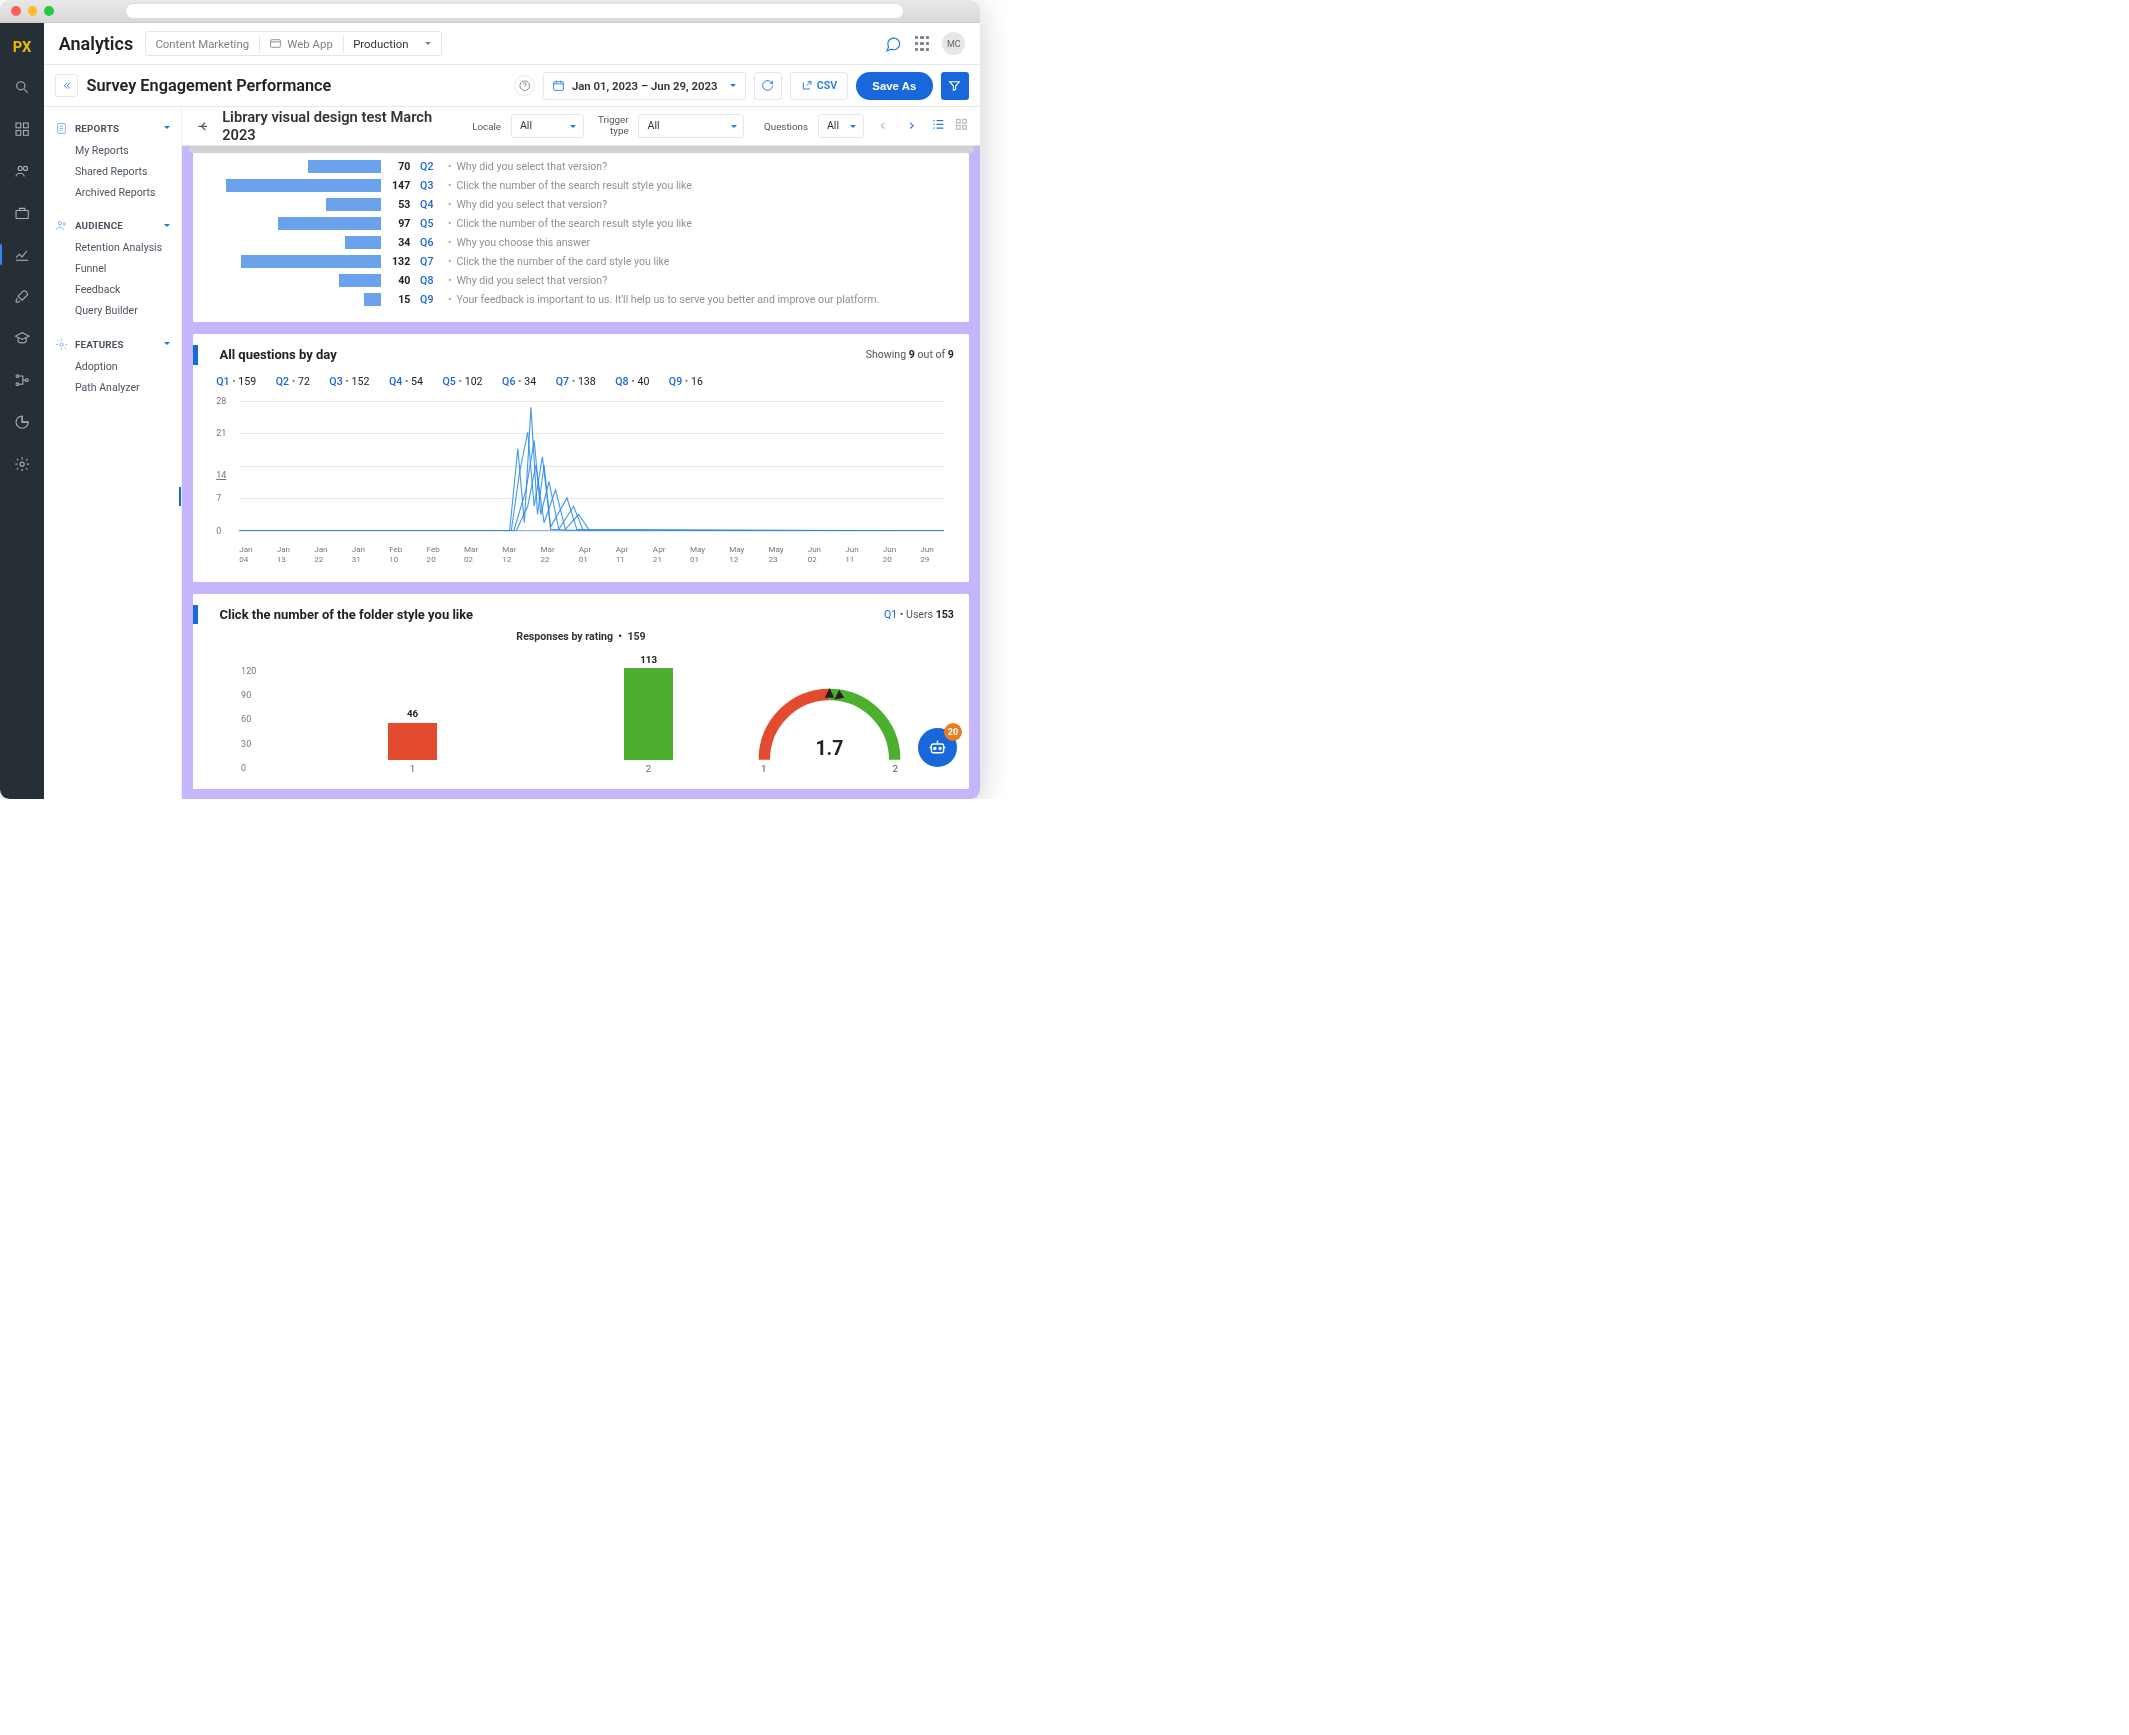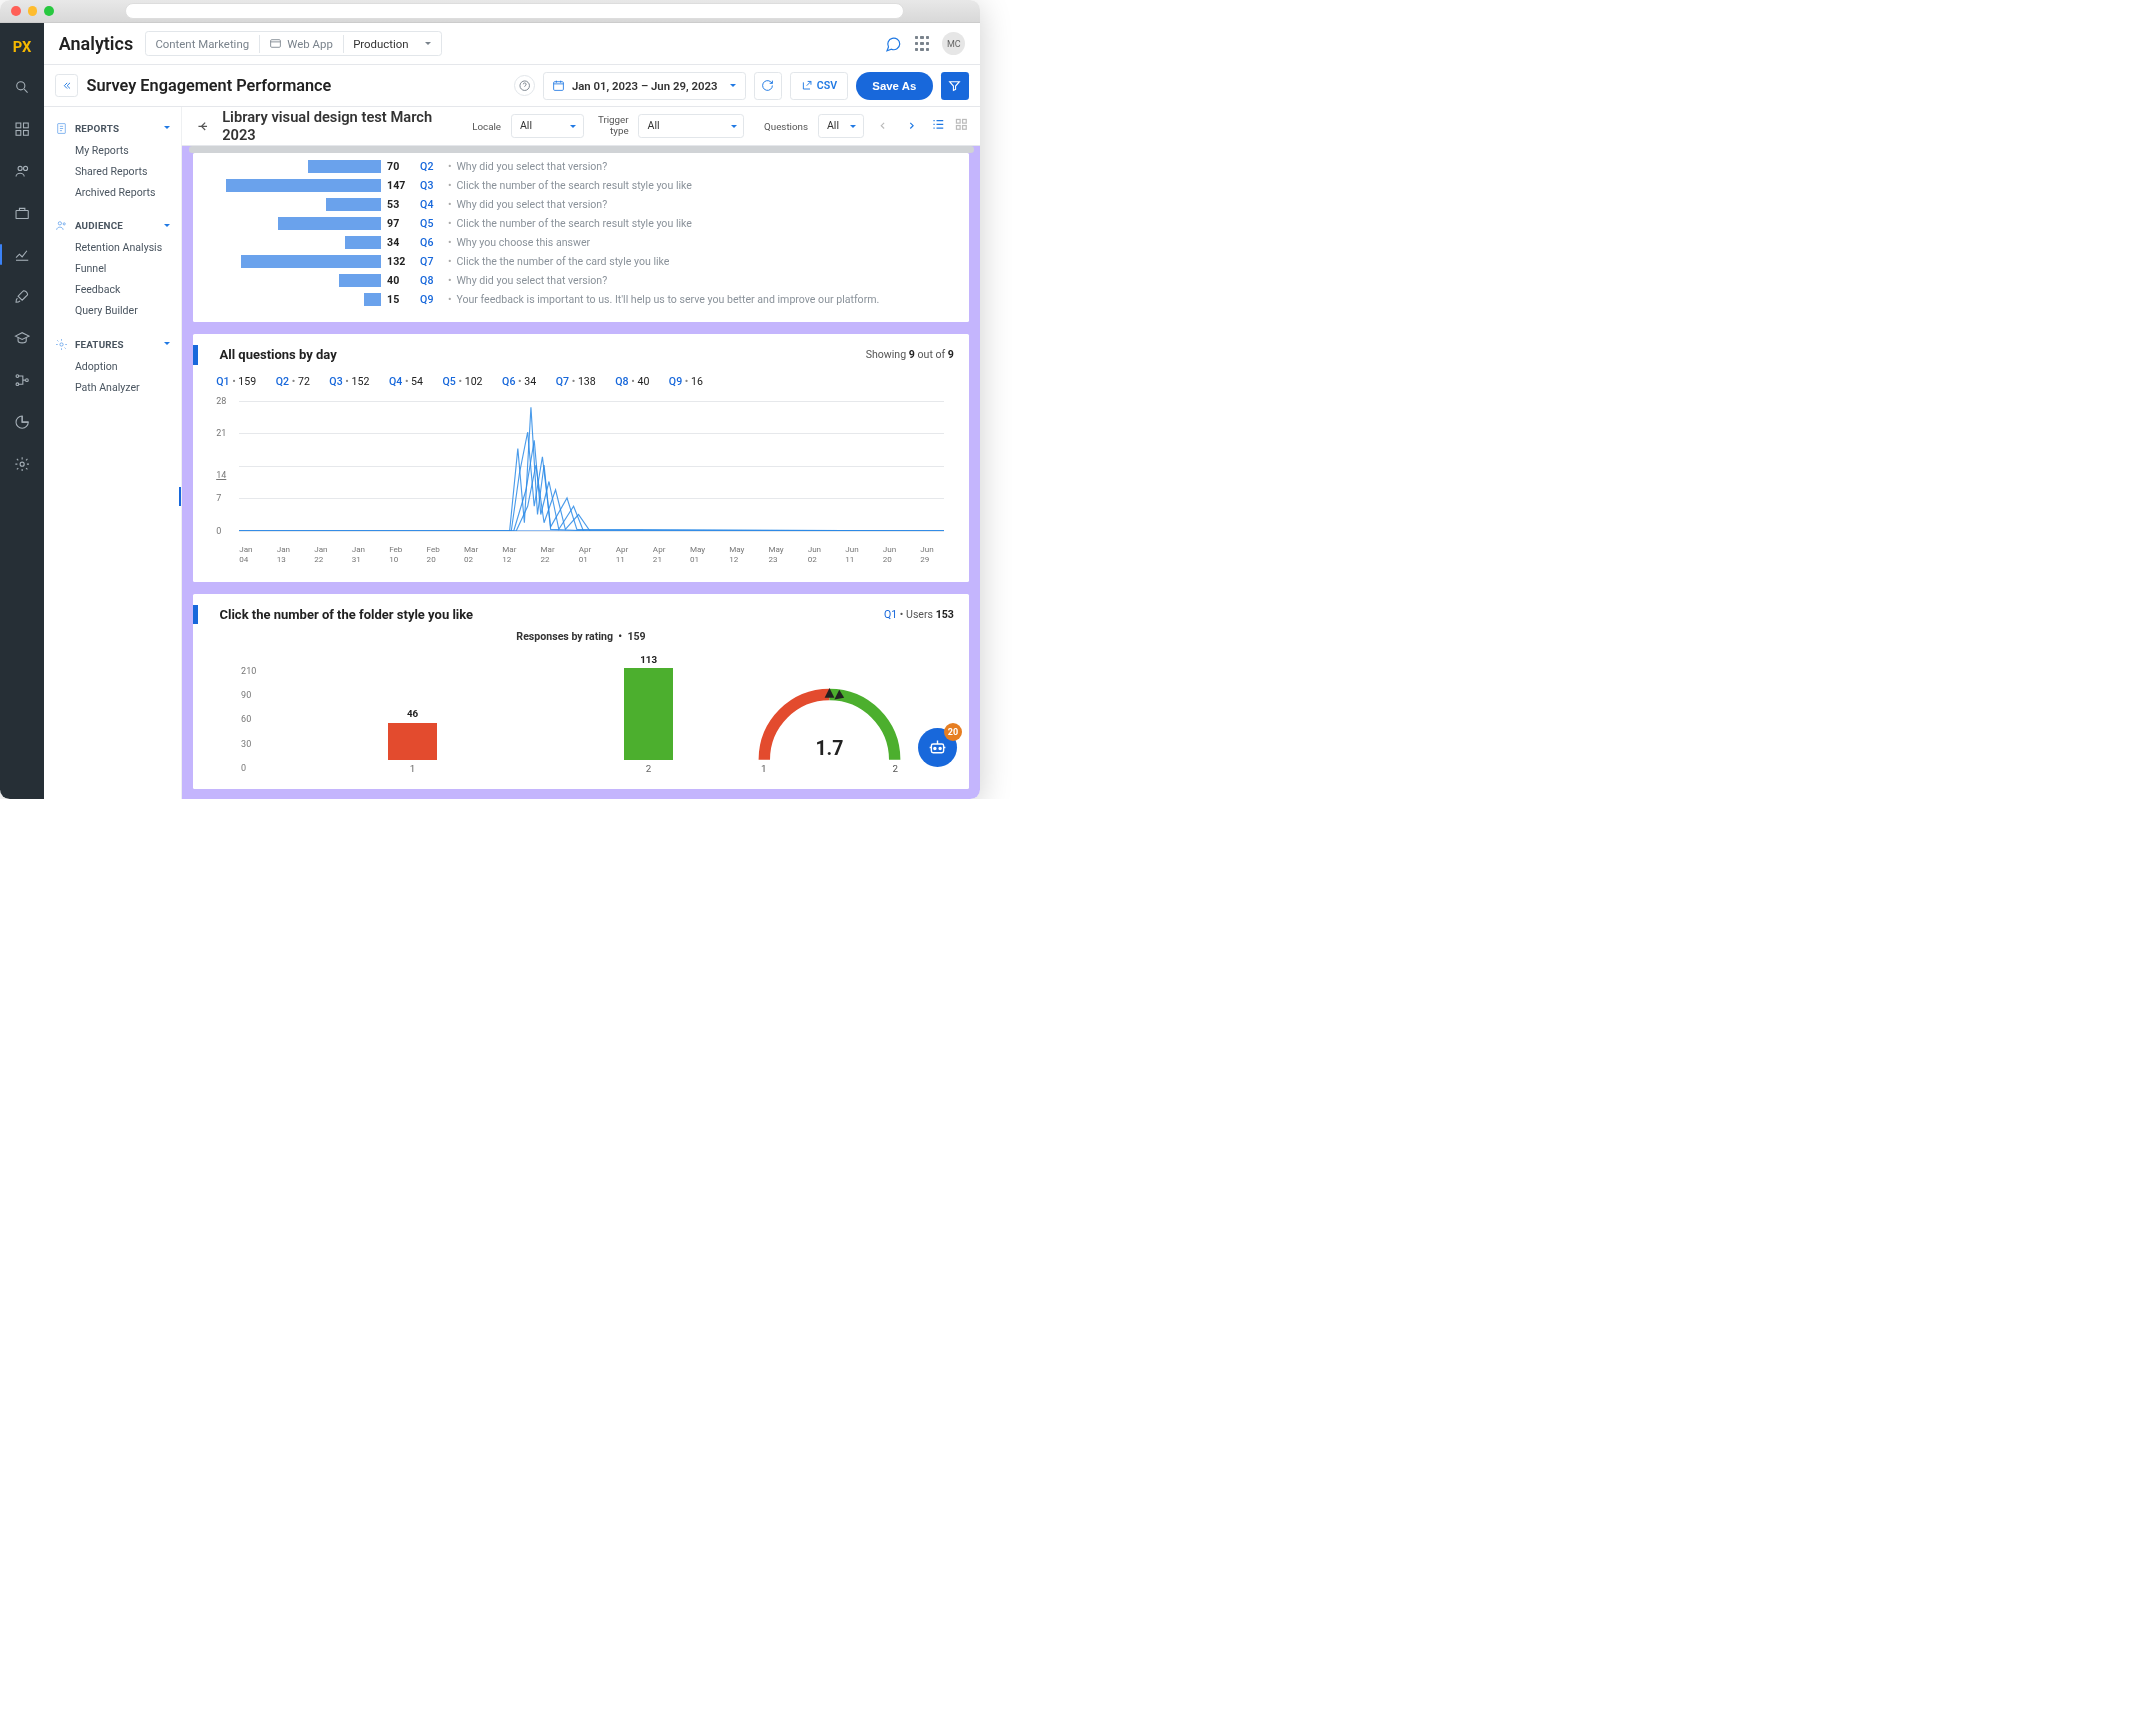--- a/index.html
+++ b/index.html
@@ -54,21 +54,21 @@
 .viewtoggle { display:flex; gap:8.1px; }
 .viewtoggle span { color:#bbb; cursor:pointer;}
 .viewtoggle span.active { color:#2079e3; }
 .hscroll { height:6.5px; background:#d0d3d6; margin: 0 6.5px; border-radius:3.3px; }
 .panel { background:#fff; margin:11.4px; border-radius:1.6px; padding:13px 14.7px; position:relative;}
 .panel.first { margin-top:0; padding-top:4.9px; }
 .accentbar { position:absolute; left:0; top:11.4px; width:4.9px; height:19.5px; background:#1868db; }
 .qrow { display:flex; align-items:center; height:19px; font-size:10.6px;}
 .qbar-col { width:179px; display:flex; justify-content:flex-end; padding-right:6.5px;}
 .qbar { height:13px; background:#6aa2ec; }
-.qval { width:33px; font-weight:700; color:#222; padding-right:9.8px;}
+.qval { width:33px; text-align:right; font-weight:700; color:#222; padding-right:9.8px;}
 .qtag { color:#1868db; font-weight:500; width:23px;}
 .qdot { color:#aaa; padding:0 4.9px;}
 .qtext { color:#8a929a; }
 .panel-head { display:flex; align-items:center; margin-bottom:8.1px; padding-left: 11.4px;}
 .panel-title { font-size:13px; font-weight:700; }
 .panel-head-right { margin-left:auto; font-size:10.6px; color:#555;}
 .panel-head-right b { font-weight:700; color:#222;}
 .q-legend { display:flex; gap:19.5px; padding: 4.9px 8.1px 11.4px; font-size:10.6px;}
 .q-legend span.tag { color:#1868db; font-weight:500;}
 .linechart { position:relative; height:147px; margin: 0 8.1px;}
@@ -494,21 +494,21 @@
               <div class="panel-head-right">
                 <span style="color:#1868db">Q1</span> • <span>Users</span>&nbsp;<b>153</b>
               </div>
             </div>
             <div class="respbar-chart" id="respchart">
               <div class="title"><span>Responses by rating</span> &nbsp;•&nbsp; <span>159</span></div>
             <div class="ylab2" style="top: 130px;">0</div>
                 <div class="ylab2" style="top: 106px;">30</div>
                 <div class="ylab2" style="top: 81px;">60</div>
                 <div class="ylab2" style="top: 57px;">90</div>
-                <div class="ylab2" style="top: 33px;">210</div>
+                <div class="ylab2" style="top: 33px;">120</div>
                 <div class="axis">
                   <div class="bar" style="left: 114px; height: 37px; background: rgb(227, 75, 46);"></div>
                   <div class="barlabel" style="left: 114px; bottom: 41px;">46</div>
                   <div class="xcat" style="left: 114px;">1</div>
                   <div class="bar" style="left: 350px; height: 92px; background: rgb(76, 175, 46);"></div>
                   <div class="barlabel" style="left: 350px; bottom: 95px;">113</div>
                   <div class="xcat" style="left: 350px;">2</div>
                 </div>
                 <div class="gauge">
     <svg width="163" height="98" viewBox="0 0 200 120">

